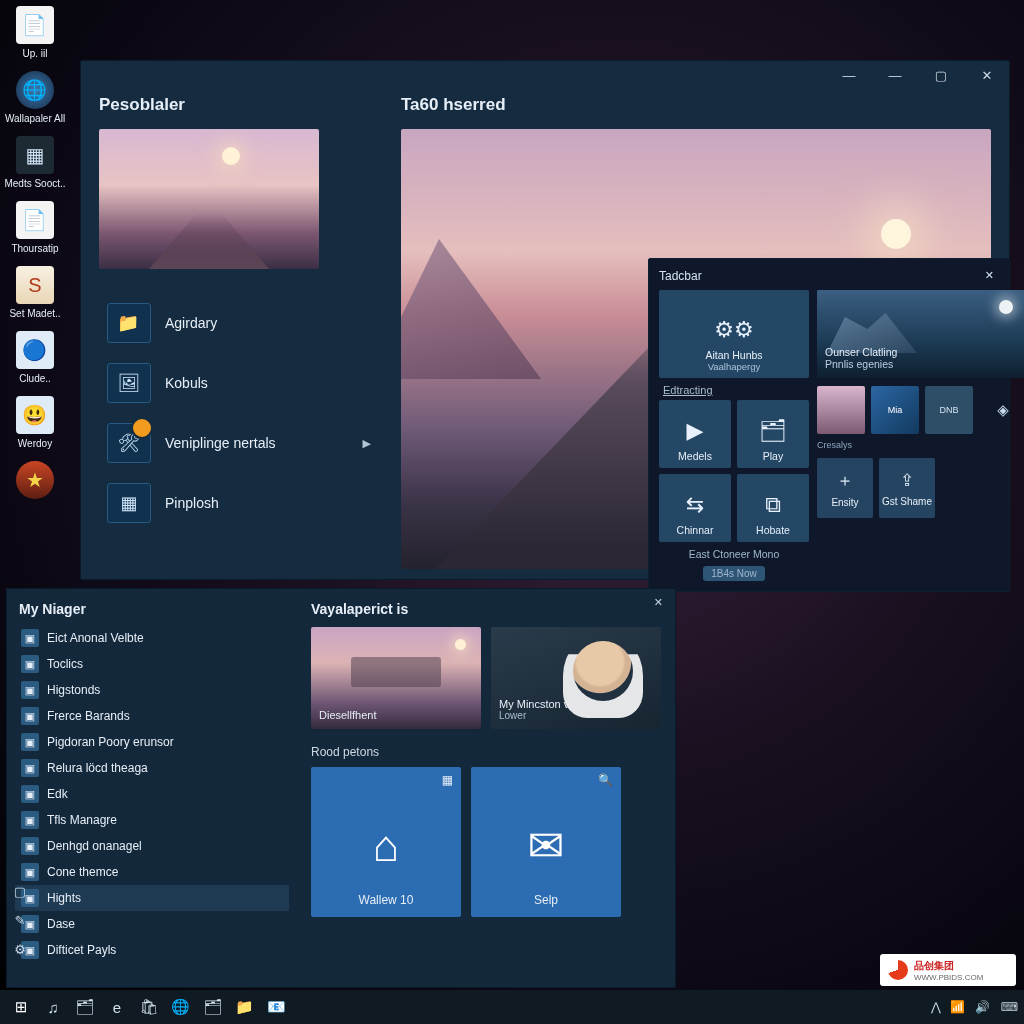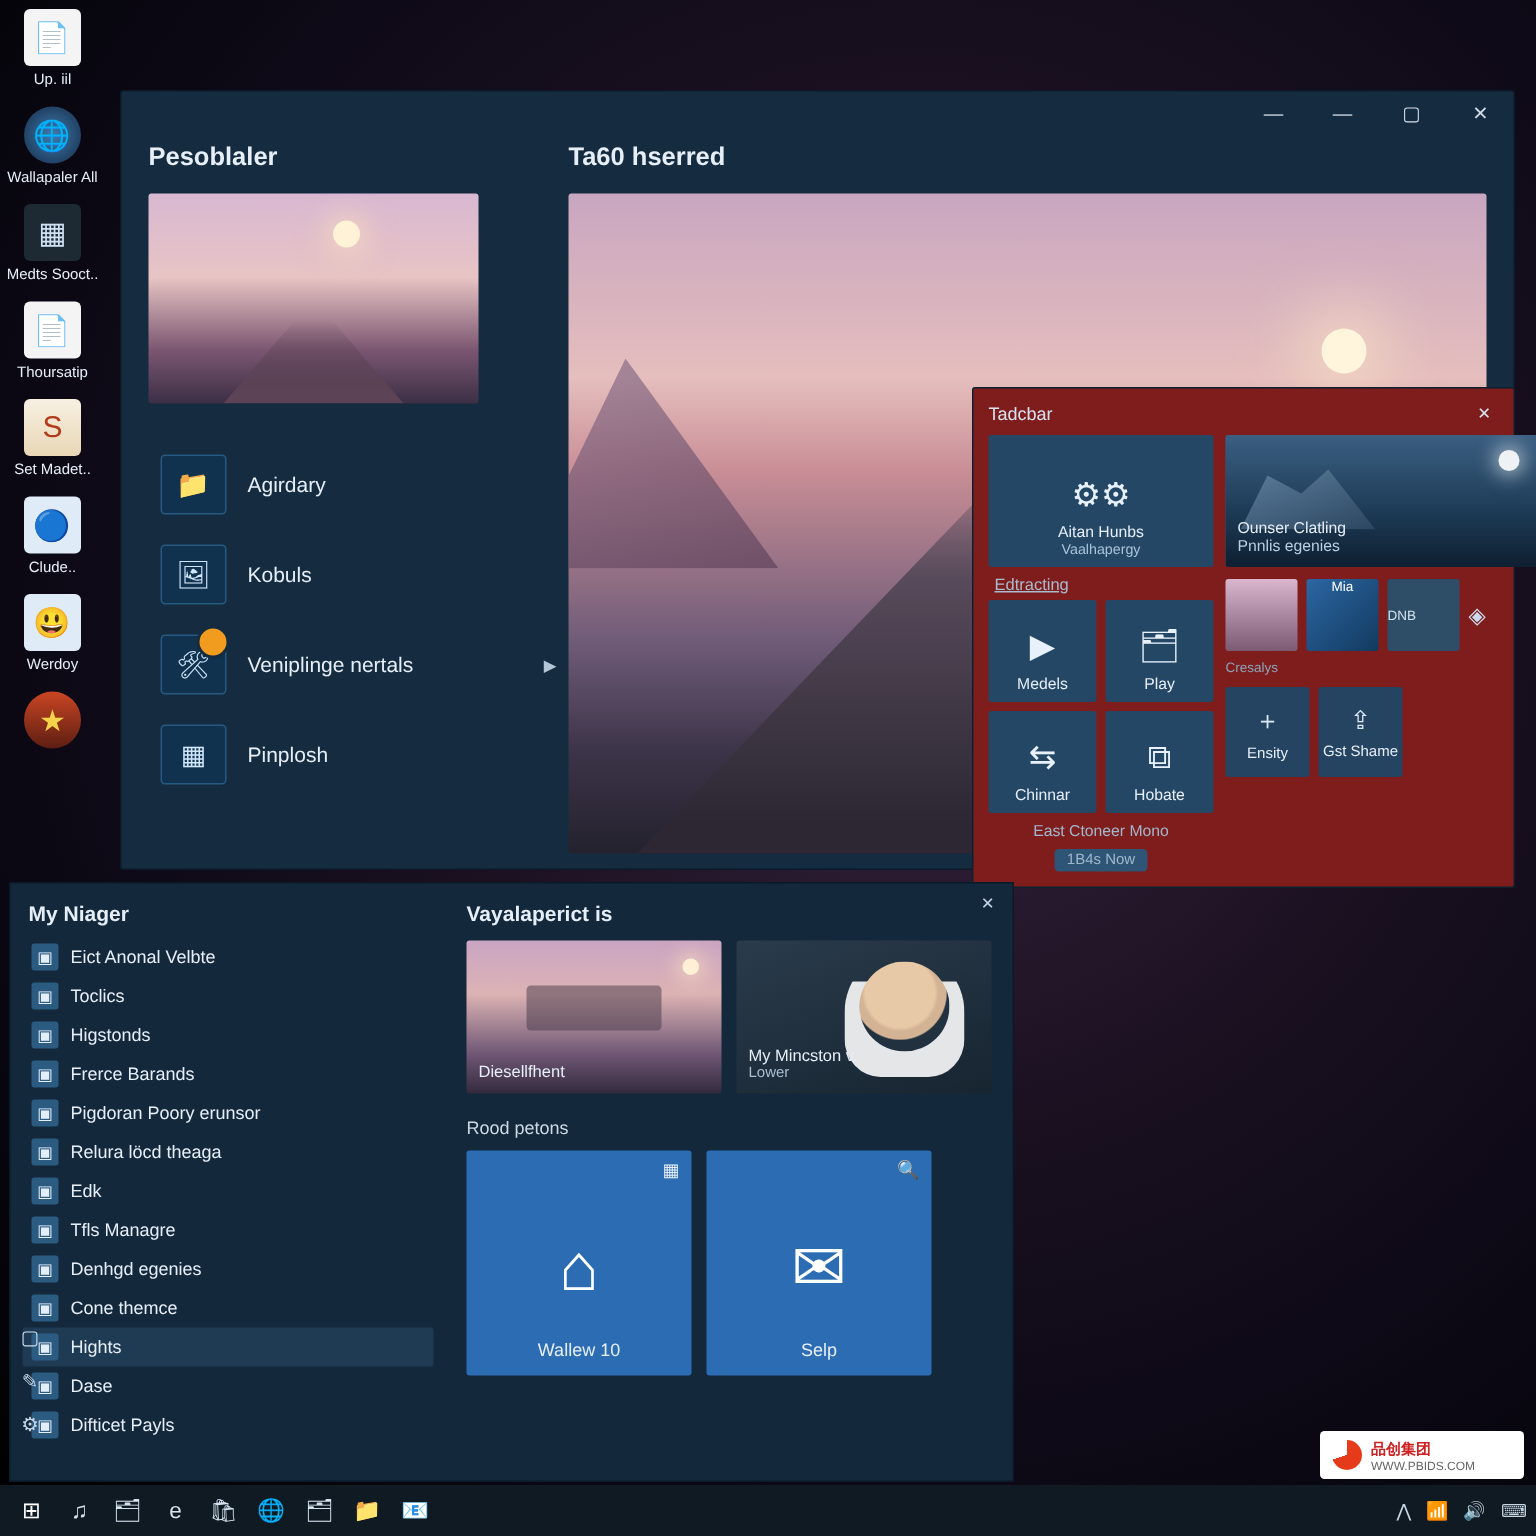--- a/index.html
+++ b/index.html
@@ -10,21 +10,21 @@
 .desktop-icons .d-icon .glyph.paper { background:#f4f4f4; color:#2a6fb0; }
 .desktop-icons .d-icon .glyph.globe { background:radial-gradient(circle,#3e7aad,#152a46); border-radius:50%; }
 .desktop-icons .d-icon .glyph.dark { background:#1d2a34; color:#cfe1f3; }
 .desktop-icons .d-icon .glyph.red { background:linear-gradient(#f7f0e2,#e9d7b6); color:#b33a1a; }
 .desktop-icons .d-icon .glyph.cheery { background:#dfecf7; }
 .desktop-icons .d-icon .glyph.star { background:linear-gradient(#ca4523,#5d1e12); color:#f4d24a; border-radius:50%; }
 
 .main-window { position:absolute; top:60px; left:80px; width:930px; height:520px; background:#152b3f; border:1px solid #0c1a28; border-radius:2px; }
 .titlebar { height:28px; display:flex; justify-content:flex-end; align-items:center; gap:22px; padding:0 10px; }
 .titlebar .tbtn { width:24px; height:24px; display:flex; align-items:center; justify-content:center; cursor:pointer; font-size:13px; color:#cdd8e3; }
-.mw-body { display:flex; padding:0 18px 18px; }
+.mw-body { display:flex; padding:0 18px 18px; gap:22px; }
 .mw-left { width:280px; }
 .mw-left h2 { font-size:17px; font-weight:600; margin:6px 0 14px; }
 .thumb-large { width:220px; height:140px; background:linear-gradient(to bottom,#d8b8d2 0%,#e8c4c4 40%,#7a5570 75%,#3b2f45 100%); border-radius:2px; position:relative; overflow:hidden; }
 .thumb-large::before { content:""; position:absolute; left:50%; bottom:0; width:120px; height:70px; transform:translateX(-50%); background:linear-gradient(to top,#5c4355 10%,transparent 80%); clip-path:polygon(50% 0,100% 100%,0 100%); }
 .thumb-large::after { content:""; position:absolute; left:56%; top:18px; width:18px; height:18px; background:#fff2d6; border-radius:50%; box-shadow:0 0 18px 6px rgba(255,230,190,.5); }
 .nav-list { margin-top:28px; }
 .nav-item { display:flex; align-items:center; gap:14px; padding:6px 8px; margin:8px 0; cursor:pointer; position:relative; }
 .nav-item .ni-icon { width:44px; height:40px; background:#10324e; border:1px solid #275a82; border-radius:3px; display:flex; align-items:center; justify-content:center; font-size:18px; color:#cfe6fb; }
 .nav-item .ni-icon.badge::after{ content:""; position:absolute; left:32px; top:0px; width:18px; height:18px; background:#f29c1f; border-radius:50%; border:2px solid #152b3f;}
 .nav-item .chev { margin-left:auto; color:#b3c6d8; font-size:11px; }
@@ -34,41 +34,41 @@
 .mw-right h2 { font-size:17px; font-weight:600; margin:6px 0 14px; }
 .hero { width:100%; height:440px; border-radius:2px; background:linear-gradient(to bottom,#c8a6c0 0%,#e5bebd 28%,#c98e96 42%,#6f5b78 68%,#3b3347 85%,#24222e 100%); position:relative; overflow:hidden; }
 .hero .sun { position:absolute; right:80px; top:90px; width:30px; height:30px; background:#fff4dc; border-radius:50%; box-shadow:0 0 40px 16px rgba(255,235,200,.55); }
 .hero .mtn { position:absolute; left:-30px; top:110px; width:170px; height:140px; background:linear-gradient(160deg,#91738f,#5c415a); clip-path:polygon(40% 0,100% 100%,0 100%); opacity:.7;}
 .hero .road { position:absolute; left:50%; bottom:0; width:520px; height:260px; transform:translateX(-50%); background:linear-gradient(to top,#2c2733 8%,#574a5a 70%, transparent 100%); clip-path:polygon(48% 0,52% 0,100% 100%,0 100%); }
 .hero .pylon { position:absolute; right:180px; top:200px; width:40px; height:130px; background:linear-gradient(#4c3e4e,#2f2535); clip-path:polygon(45% 0,55% 0,70% 100%,30% 100%);}
 .hero .pylon::before{content:"";position:absolute;top:5px;left:-14px;width:68px;height:6px;background:#3c3040;}
 .hero .pylon::after{content:"";position:absolute;top:22px;left:-8px;width:56px;height:5px;background:#3c3040;}
 
 
-.panel2 { position:absolute; top:258px; left:648px; width:362px; background:#7f1d1d; border:1px solid #0d2030; border-radius:2px; padding:8px 10px 10px; }
+.panel2 { position:absolute; top:258px; left:648px; width:362px; background:#0f172a; border:1px solid #0d2030; border-radius:2px; padding:8px 10px 10px; }
 .panel2 .hdr { display:flex; align-items:center; font-size:12px; color:#d5e3f0; margin-bottom:6px; }
 .panel2 .hdr .x { margin-left:auto; cursor:pointer; font-size:11px; padding:2px 5px;}
 .p2-grid { display:flex; gap:8px; }
 .p2-col1 { width:150px; }
 .tile { background:#244766; border-radius:2px; display:flex; flex-direction:column; align-items:center; justify-content:flex-end; padding:6px 4px; font-size:10.5px; text-align:center; cursor:pointer; }
 .tile .t-ic { font-size:22px; margin-bottom:6px; color:#e8f1fb;}
 .tile.big { width:150px; height:88px; }
 .sect-lbl { font-size:11px; color:#a8bdd0; margin:6px 4px 4px;text-decoration:underline; }
 .row2 { display:flex; gap:6px; }
 .tile.med { width:72px; height:68px; }
 .link-row { font-size:10.5px; color:#9fb8cd; margin-top:6px; display:flex; justify-content:center; align-items:center;}
 .link-row .pill{ background:#2e5476; padding:2px 8px; border-radius:3px; font-size:10px; cursor:pointer;}
 .p2-col2 { flex:1; display:flex; flex-direction:column; gap:8px; }
 .wide-tile { height:88px; border-radius:2px; background:linear-gradient(135deg,#2c5b86,#16324b); padding:8px; font-size:10.5px; display:flex; flex-direction:column; justify-content:flex-end; cursor:pointer; position:relative; overflow:hidden;}
 .wide-tile .bg{position:absolute;inset:0;background:linear-gradient(to bottom,#3b5f82 0%,#1c3a54 60%,#0e1f30 100%);}
 .wide-tile .bg::before{content:"";position:absolute;left:10px;bottom:25px;width:90px;height:40px;background:linear-gradient(160deg,#5d7e9c,#2b4660);clip-path:polygon(20% 10%,45% 40%,65% 0,100% 100%,0 100%);} 
 .wide-tile .bg::after{content:"";position:absolute;right:14px;top:10px;width:14px;height:14px;background:#eef2f5;border-radius:50%;box-shadow:0 0 12px 4px rgba(240,245,250,.5);}
 .wide-tile span{position:relative;}
 .mini-row { display:flex; gap:6px; align-items:center;}
-.mini { width:48px; height:48px; background:#254763; border-radius:2px; cursor:pointer; font-size:15px; display:flex; align-items:center; justify-content:flex-start; overflow:hidden;}
+.mini { width:48px; height:48px; background:#254763; border-radius:2px; cursor:pointer; font-size:15px; display:flex; align-items:center; justify-content:center; overflow:hidden;}
 .mini.img1{background:linear-gradient(to bottom,#d9b6ce,#7c5a73);}
 .mini.img2{background:linear-gradient(135deg,#2c66a3,#123a5f);color:#fff;font-size:9px;flex-direction:column;}
 .mini.img3{background:#2e4d66;color:#d3e2ef;}
 .mini.diamond{background:transparent;color:#c7dbed;}
 .sq-row{display:flex;gap:6px;}
 .sq{width:56px;height:60px;background:#254461;border-radius:2px;display:flex;flex-direction:column;align-items:center;justify-content:center;font-size:10px;gap:5px;cursor:pointer;}
 .sq .s-ic{font-size:17px;color:#dbe9f5;}
 .smline{font-size:9px;color:#8aa4bb;margin-top:-2px;}
 
 
@@ -299,21 +299,21 @@
         <div class="s-item ">
     <span class="s-ic">▣</span>
     <span>Edk</span>
   </div>
         <div class="s-item ">
     <span class="s-ic">▣</span>
     <span>Tfls Managre</span>
   </div>
         <div class="s-item ">
     <span class="s-ic">▣</span>
-    <span>Denhgd egenies</span>
+    <span>Denhgd onanagel</span>
   </div>
         <div class="s-item ">
     <span class="s-ic">▣</span>
     <span>Cone themce</span>
   </div>
         <div class="s-item sel">
     <span class="s-ic">▣</span>
     <span>Hights</span>
   </div>
         <div class="s-item ">

